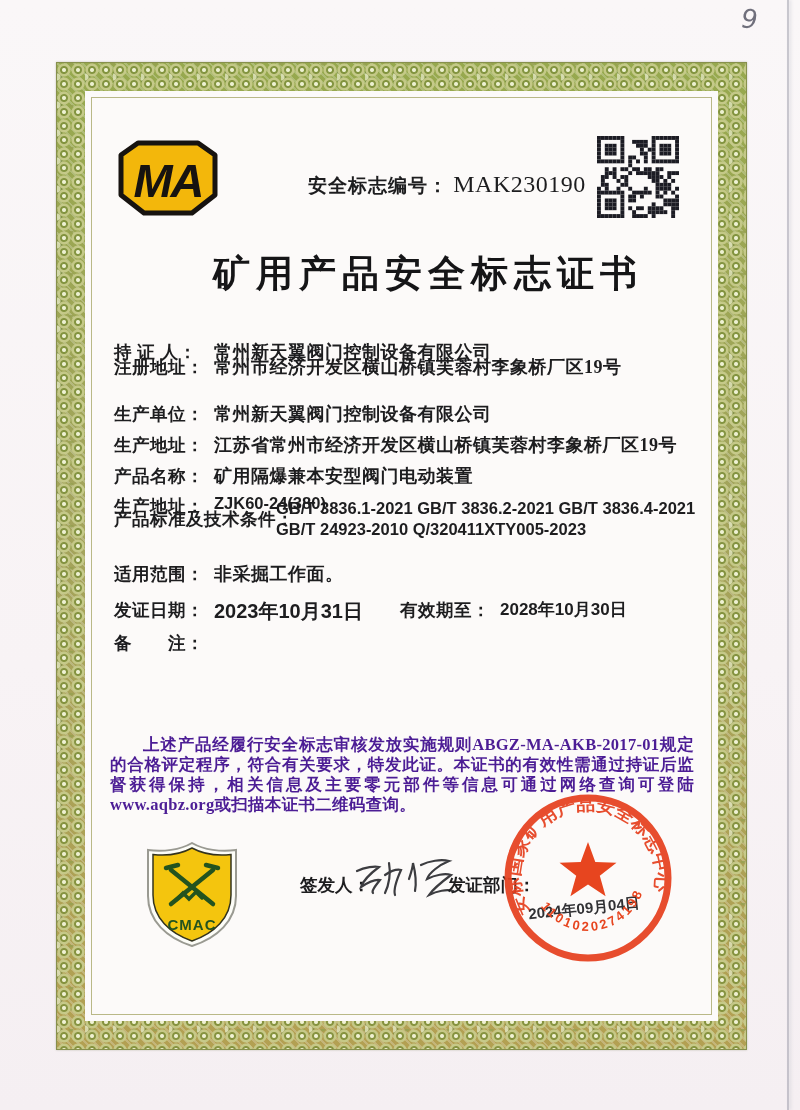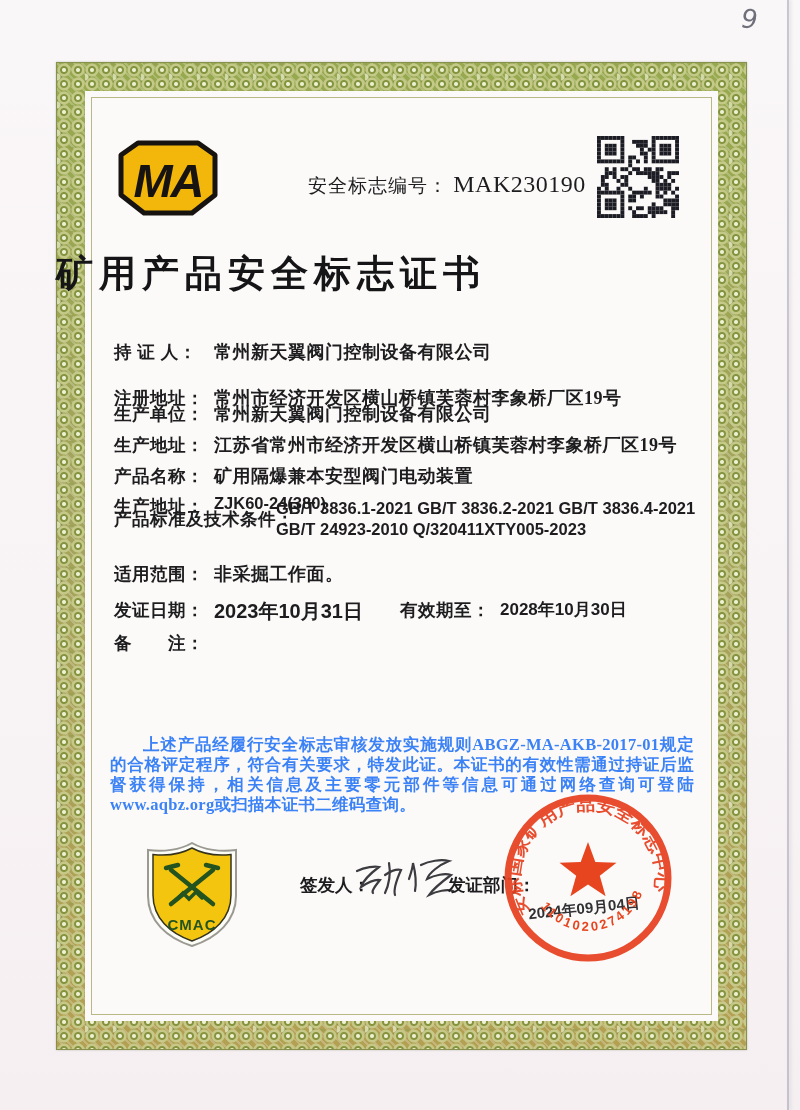--- a/index.html
+++ b/index.html
@@ -24,38 +24,38 @@
       linear-gradient(180deg,#97a94e 0%,#a3a45c 45%,#b3a052 100%);
     background-size:14px 14px,28px 28px,21px 21px,auto,auto;
     border:1px solid #87904c;
     box-shadow:0 0 2px rgba(120,120,90,.4);
   }
   .frame-inner{position:absolute;inset:28px;background:#fcfaf9;}
   .frame-line{position:absolute;inset:34px;border:1px solid #b9b887;pointer-events:none;}
   
   .ma-logo{left:117px;top:139px;width:102px;height:78px;}
   .mark-row{left:308px;top:171px;font-size:19px;white-space:nowrap;}
-  .mark-label{font-weight:400;font-family:"Liberation Sans",sans-serif;letter-spacing:1px;text-align:center;}
+  .mark-label{font-weight:700;font-family:"Liberation Sans",sans-serif;letter-spacing:1px;text-align:center;}
   .mark-value{font-family:"Liberation Serif",serif;font-size:24px;letter-spacing:.5px;}
   .qr{left:597px;top:136px;width:82px;height:82px;}
-  .title{left:56px;top:249px;width:744px;font-family:"Liberation Serif",serif;
+  .title{left:56px;top:249px;width:744px;text-align:center;font-family:"Liberation Serif",serif;
          font-weight:700;font-size:37px;letter-spacing:6px;color:#151517;}
   
   .row{left:114px;white-space:nowrap;}
   .flabel{font-weight:700;font-size:17.5px;letter-spacing:.5px;display:inline-block;}
   .fvalue{font-family:"Liberation Serif",serif;font-weight:700;font-size:18px;letter-spacing:.5px;}
   .val-pos{position:absolute;left:100px;top:0;}
   .row{height:22px;}
   .sans-val{font-family:"Liberation Sans",sans-serif;font-size:16.5px;font-weight:700;letter-spacing:0;}
   .std-value{position:absolute;left:162px;top:-9px;width:422px;white-space:normal;line-height:21px;}
   .date2{position:absolute;left:286px;top:0;}
   .date2-val{position:absolute;left:386px;top:0;}
   
   .body-text{left:110px;top:735px;width:584px;font-family:"Liberation Serif",serif;font-weight:600;
-             font-size:16.5px;line-height:20px;text-align:justify;text-indent:2em;letter-spacing:.3px;color:#3b82f6;}
+             font-size:16.5px;line-height:20px;text-align:justify;text-indent:2em;letter-spacing:.3px;color:#4c1d95;}
   
   .cmac-logo{left:146px;top:842px;width:92px;height:106px;}
   .sig-label{left:300px;top:873px;font-weight:700;font-size:17.5px;}
   .signature{left:349px;top:845px;width:110px;height:64px;}
   .dept-label{left:448px;top:873px;font-weight:700;font-size:17.5px;}
   .seal{left:500px;top:790px;width:176px;height:176px;}
 </style>
 </head>
 <body>
 
@@ -301,21 +301,21 @@
     <rect x="14" y="20" width="1" height="1" fill="#1c1c24"></rect>
     <rect x="19" y="20" width="1" height="1" fill="#1c1c24"></rect>
   </svg>
 
 <div class="abs title">矿用产品安全标志证书</div>
 
 <div class="abs row" style="top:340px">
   <span class="flabel">持 证 人：</span>
   <span class="fvalue val-pos">常州新天翼阀门控制设备有限公司</span>
 </div>
-<div class="abs row" style="top:386px">
+<div class="abs row" style="top:355px">
   <span class="flabel">注册地址：</span>
   <span class="fvalue val-pos">常州市经济开发区横山桥镇芙蓉村李象桥厂区19号</span>
 </div>
 <div class="abs row" style="top:402px">
   <span class="flabel">生产单位：</span>
   <span class="fvalue val-pos">常州新天翼阀门控制设备有限公司</span>
 </div>
 <div class="abs row" style="top:433px">
   <span class="flabel">生产地址：</span>
   <span class="fvalue val-pos">江苏省常州市经济开发区横山桥镇芙蓉村李象桥厂区19号</span>

